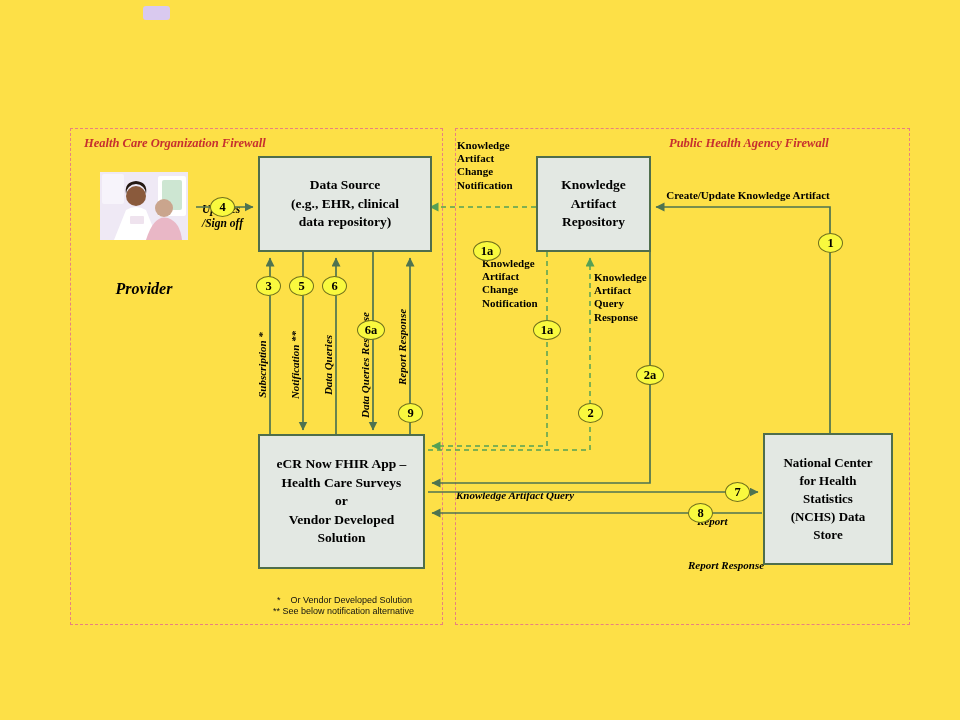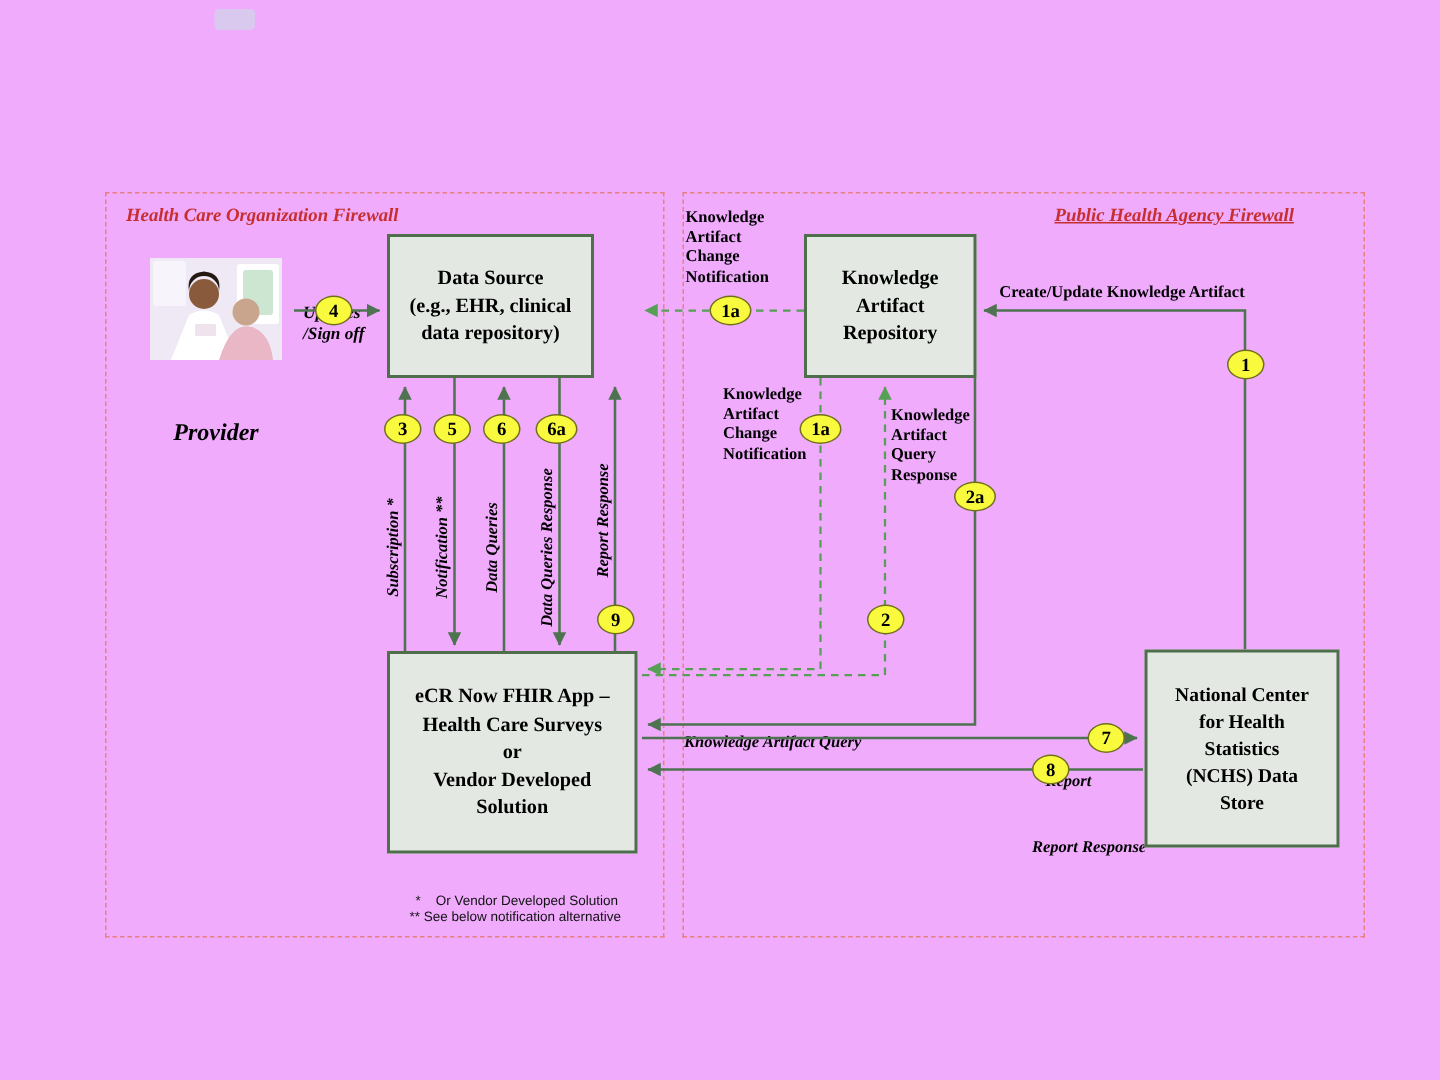--- a/index.html
+++ b/index.html
@@ -1,35 +1,35 @@
 <!DOCTYPE html>
 <html><head>
 <meta charset="utf-8">
 <style>
   * { margin:0; padding:0; box-sizing:border-box; }
   html,body { background:#ffffff; }
   body { font-family:"Liberation Serif", serif; color:#000; }
-  .canvas { position:relative; width:960px; height:720px; background:#f0abfc; overflow:hidden; }
+  .canvas { position:relative; width:960px; height:720px; background:#fde047; overflow:hidden; }
 
   .artifact { position:absolute; left:143px; top:6px; width:27px; height:14px;
               background:#d9c9ef; border-radius:3px; }
 
   .firewall { position:absolute; border:1.6px dashed #e88080; }
   .fw-label { position:absolute; color:#c62f2f; font-weight:bold; font-style:italic;
               font-size:12.5px; white-space:nowrap; }
 
   .node { position:absolute; background:#e3e8e3; border:2.5px solid #4f6e4c;
           display:flex; align-items:center; justify-content:center; text-align:center;
           font-weight:bold; font-size:13.5px; line-height:1.38; white-space:pre-line; }
 
   .badge { position:absolute; width:25px; height:20px; background:#f9f93e;
            border:1.6px solid #6f6f1c; border-radius:50%;
            display:flex; align-items:center; justify-content:center;
            font-weight:bold; font-size:12.5px; z-index:5; }
-  .badge.wide { width:28px; }
+  .badge.wide { width:28px;margin-top:44px; }
 
   .lbl { position:absolute; font-weight:bold; font-size:11px; line-height:1.2;
          white-space:pre-line; }
   .ital { font-style:italic;margin-top:36px; }
 
   .vlab { position:absolute; height:14px; line-height:14px; text-align:center;
           font-weight:bold; font-style:italic; font-size:11px;
           transform:rotate(-90deg); white-space:nowrap; }
 
   .foot { position:absolute; font-family:"Liberation Sans", sans-serif;
@@ -44,21 +44,21 @@
 </head>
 <body>
 
 <div class="canvas">
 
   <div class="artifact"></div>
 
   <div class="firewall" style="left:70px;top:128px;width:373px;height:497px;"></div>
   <div class="firewall" style="left:455px;top:128px;width:455px;height:497px;"></div>
   <div class="fw-label" style="left:84px;top:136px;">Health Care Organization Firewall</div>
-  <div class="fw-label" style="left:703px;top:136px;text-decoration:underline;">Public Health Agency Firewall</div>
+  <div class="fw-label" style="left:669px;top:136px;">Public Health Agency Firewall</div>
 
   <svg class="overlay" width="960" height="720">
     <defs>
       <marker id="ah" markerWidth="10" markerHeight="10" refX="8.5" refY="4.5" orient="auto" markerUnits="userSpaceOnUse">
         <path d="M0,0 L9,4.5 L0,9 Z" fill="#4e7350"></path>
       </marker>
       <marker id="ahd" markerWidth="10" markerHeight="10" refX="8.5" refY="4.5" orient="auto" markerUnits="userSpaceOnUse">
         <path d="M0,0 L9,4.5 L0,9 Z" fill="#55a055"></path>
       </marker>
     </defs>
@@ -74,21 +74,21 @@
     <path class="dash" d="M536,207 H430" marker-end="url(#ahd)"></path>
     <path class="solid" d="M830,433 V207 H656" marker-end="url(#ah)"></path>
     <path class="dash" d="M547,252 V446 H432" marker-end="url(#ahd)"></path>
     <path class="dash" d="M428,450 H590 V258" marker-end="url(#ahd)"></path>
     <path class="solid" d="M650,252 V483 H432" marker-end="url(#ah)"></path>
 
     <path class="solid" d="M428,492 H758" marker-end="url(#ah)"></path>
     <path class="solid" d="M762,513 H432" marker-end="url(#ah)"></path>
   </svg>
 
-  <div class="node" style="left:258px;top:156px;width:138px;height:96px;z-index:2;">Data Source
+  <div class="node" style="left:258px;top:156px;width:174px;height:96px;z-index:2;">Data Source
 (e.g., EHR, clinical
 data repository)</div>
   <div class="node" style="left:536px;top:156px;width:115px;height:96px;z-index:2;">Knowledge
 Artifact
 Repository</div>
   <div class="node" style="left:763px;top:433px;width:130px;height:132px;font-size:13px;z-index:2;">National Center
 for Health
 Statistics
 (NCHS) Data
 Store</div>

